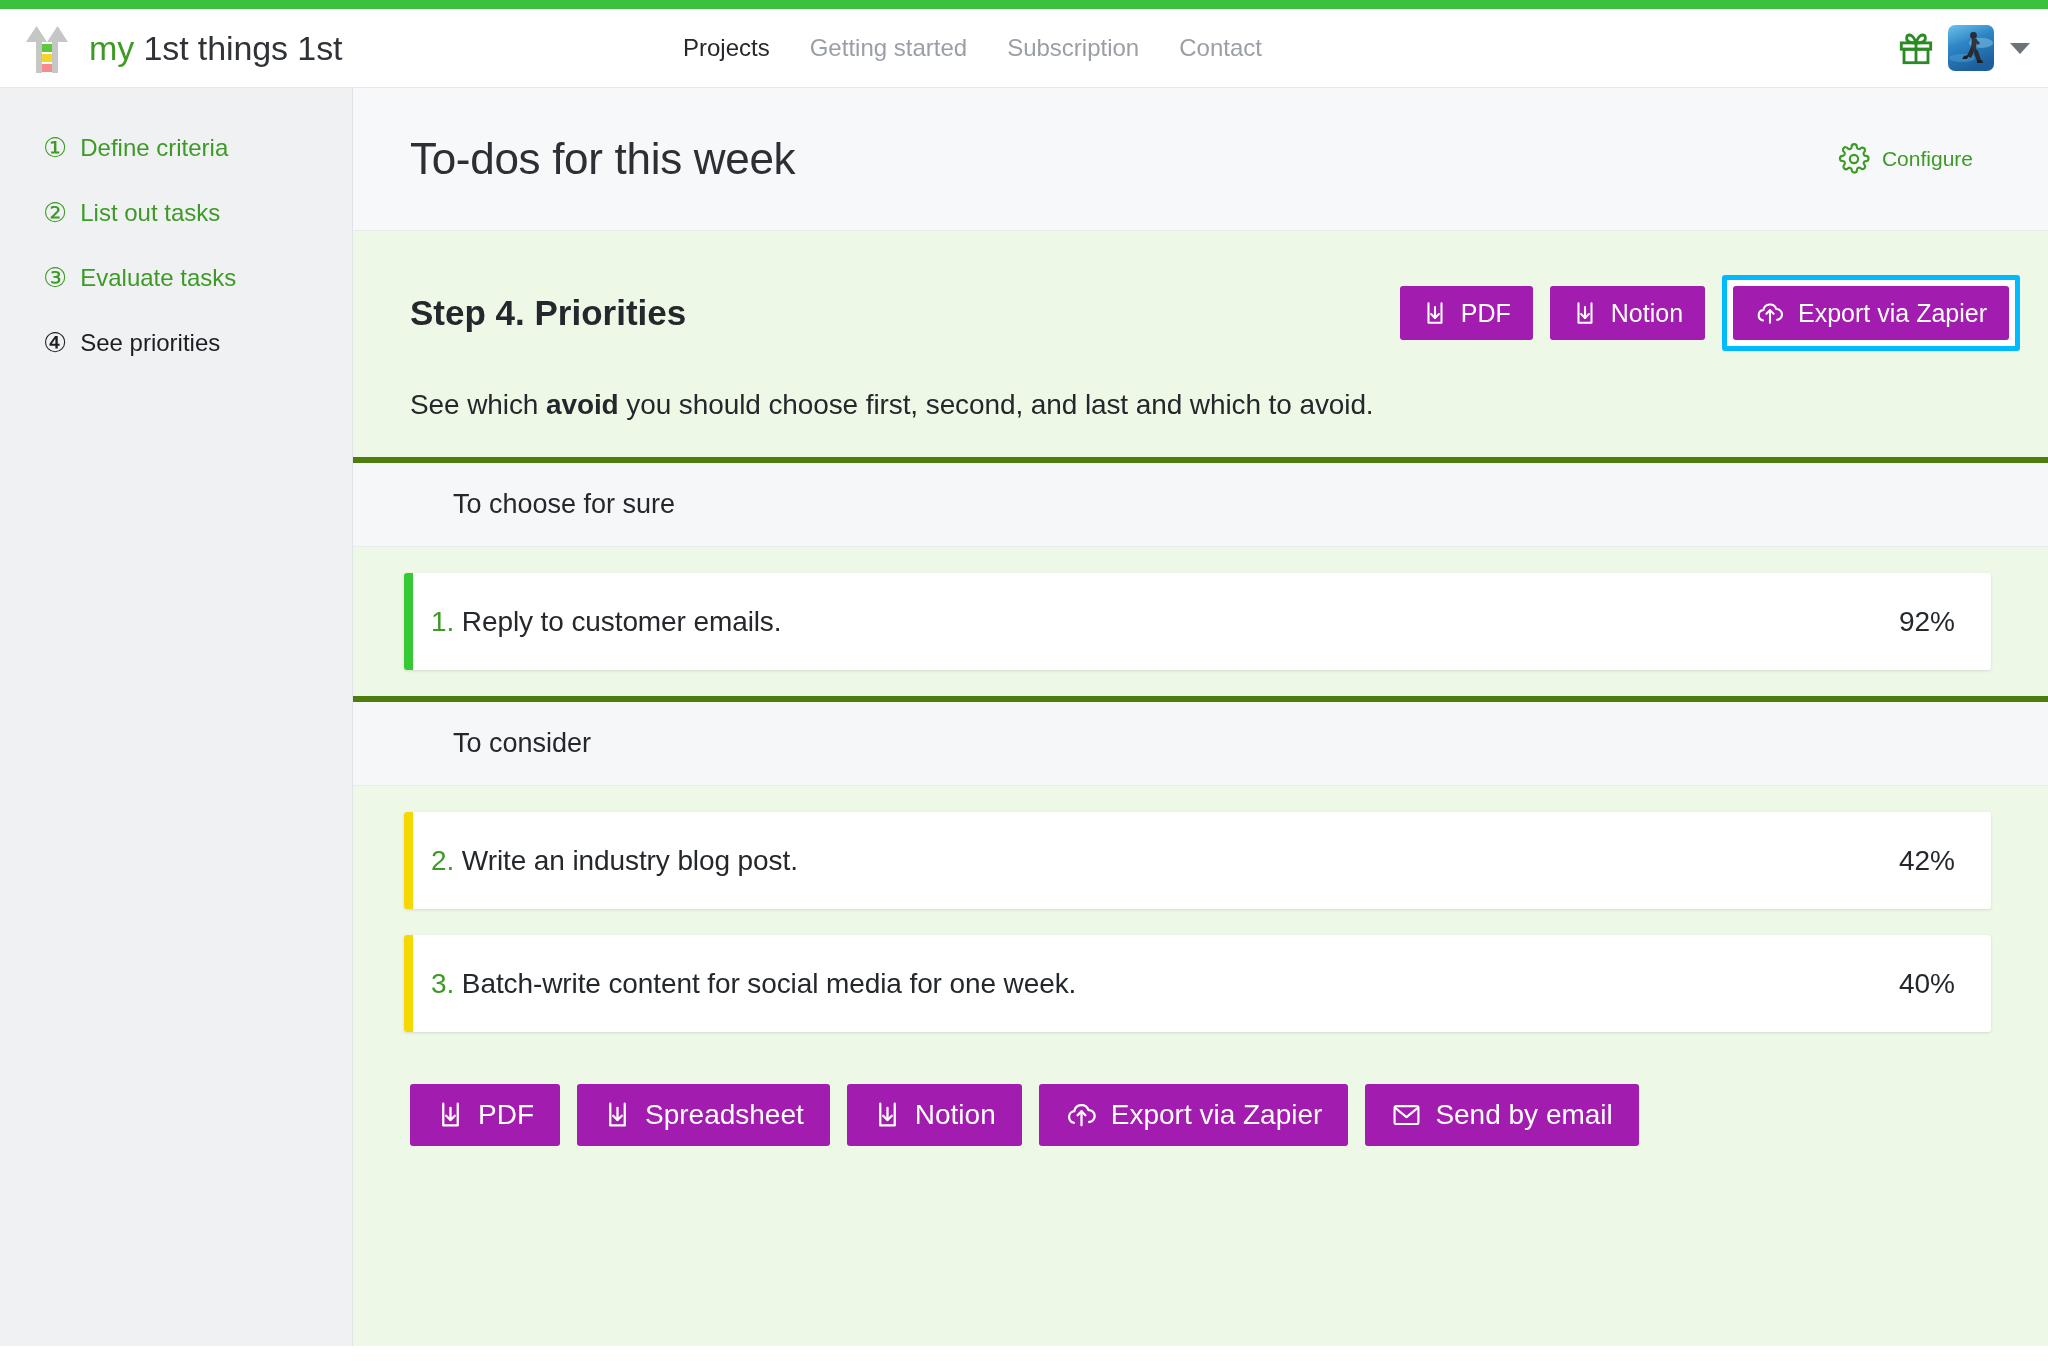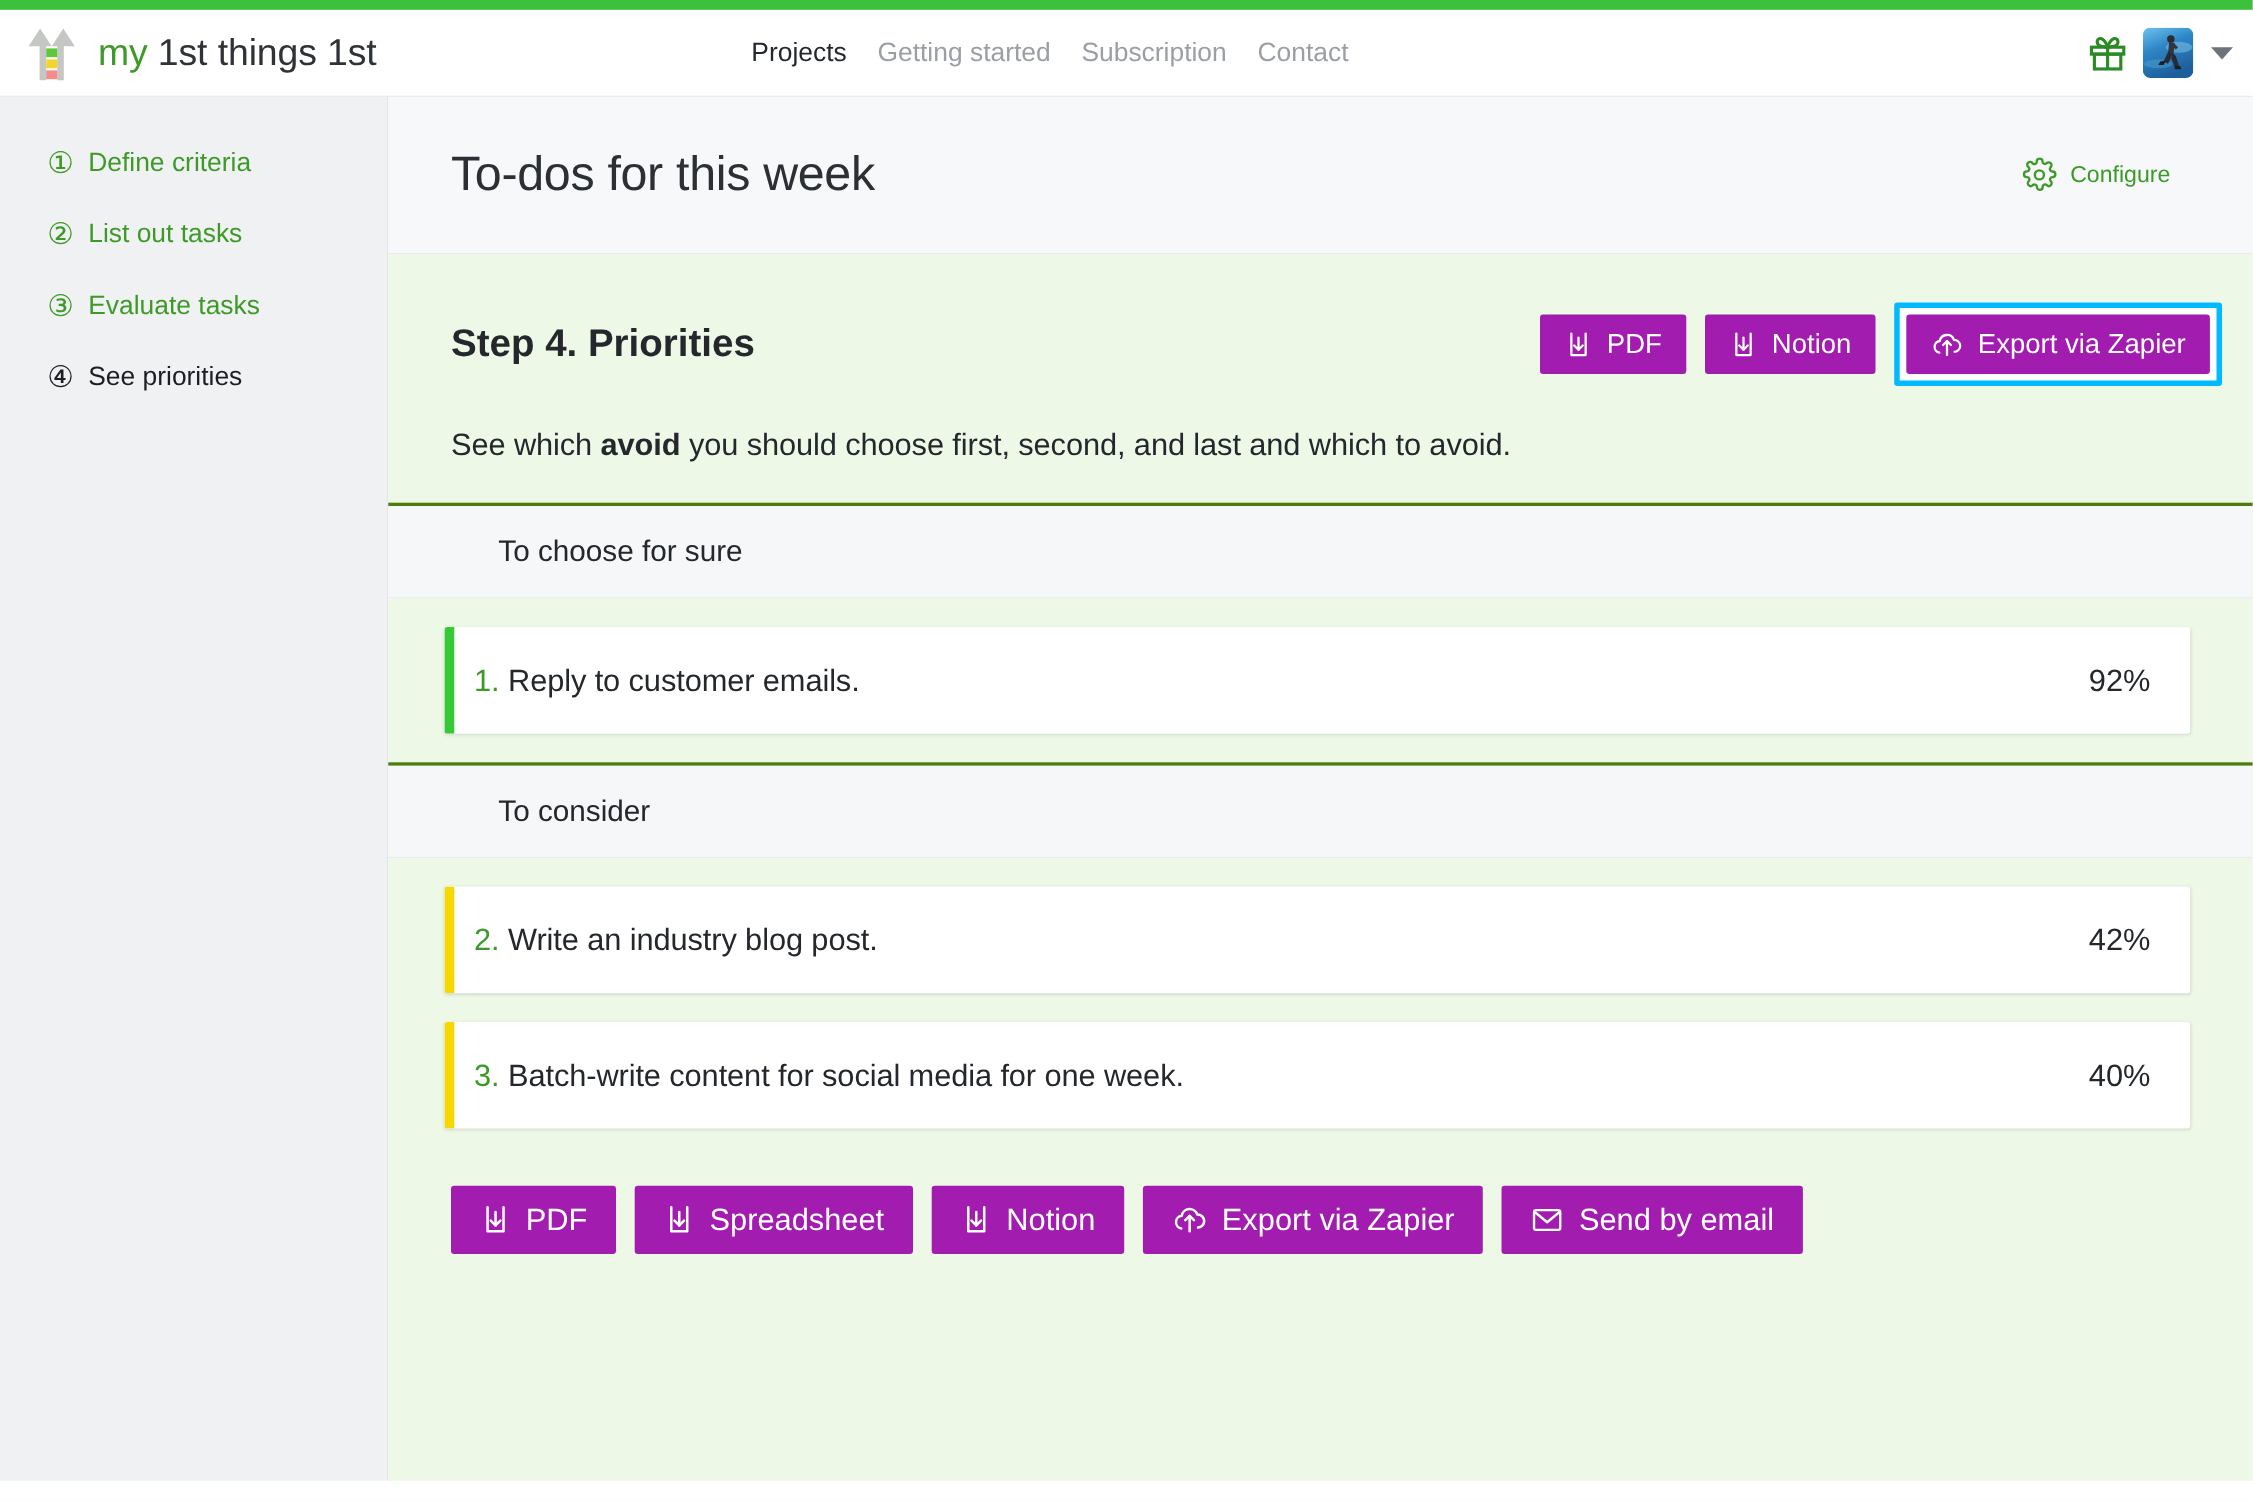--- a/index.html
+++ b/index.html
@@ -54,21 +54,21 @@
   }
   .brand-text .brand-my { color: #3d9a27; }
 
   .main-nav {
     position: absolute;
     left: 683px;
     top: 50%;
     transform: translateY(-50%);
     display: flex;
     align-items: center;
-    gap: 28px;
+    gap: 40px;
   }
   .nav-link {
     font-size: 24px;
     color: #9a9fa5;
     text-decoration: none;
     white-space: nowrap;
   }
   .nav-link.active { color: #24282c; }
 
   .header-right {
@@ -220,21 +220,21 @@
     font-size: 28px;
     color: #24282c;
     padding: 38px 57px 36px 57px;
     letter-spacing: -0.1px;
   }
   .panel-desc b { font-weight: bold; }
 
   
   .group-head {
     background: #f5f7f9;
-    border-top: 3px solid #4d7c0f;
+    border-top: 6px solid #4d7c0f;
     border-bottom: 1px solid #e9ecef;
     padding: 26px 0 26px 100px;
     font-size: 27px;
     color: #24282c;
   }
 
   
   .task-zone { padding: 26px 57px 0 51px; }
   .task-zone.last { padding-bottom: 0; }
 

